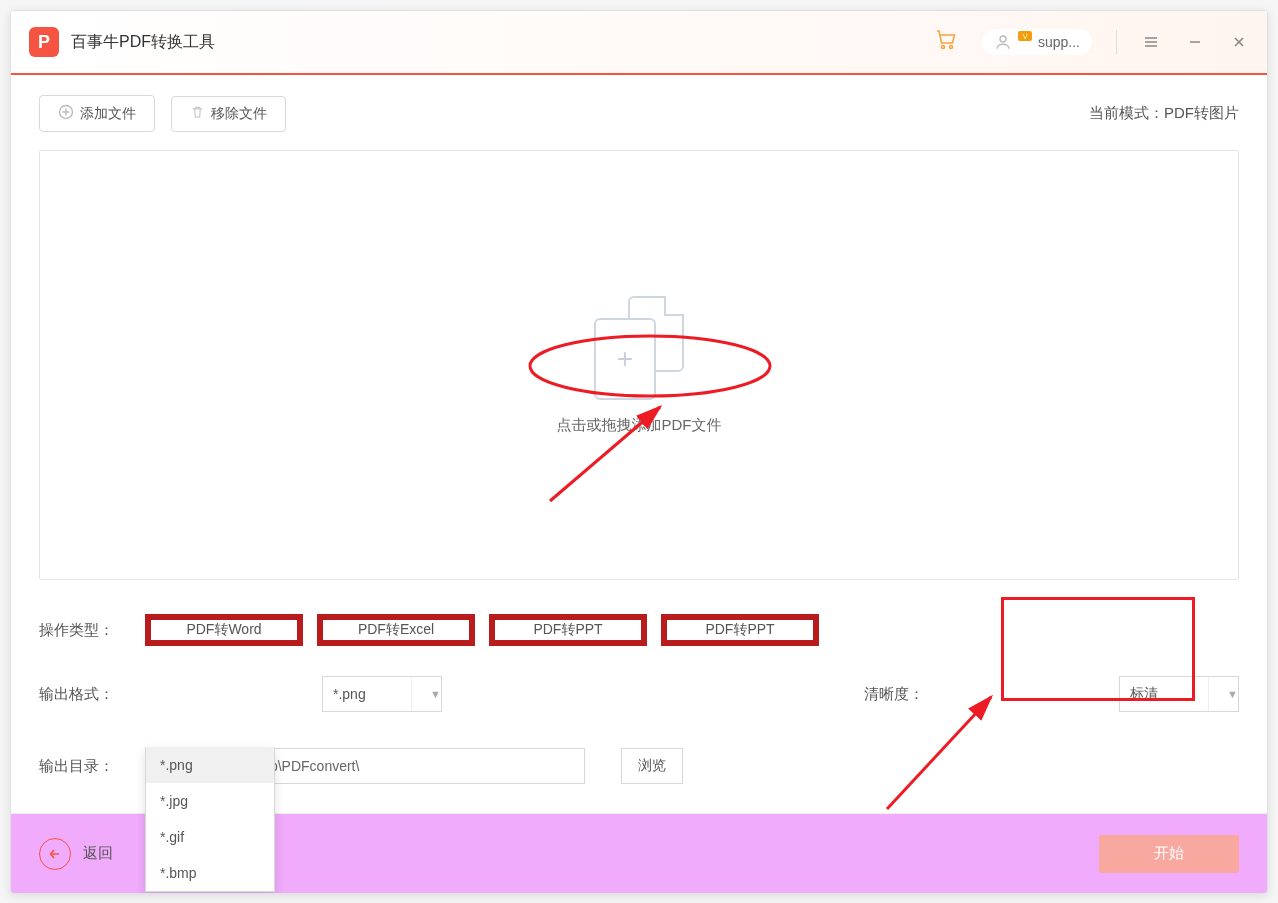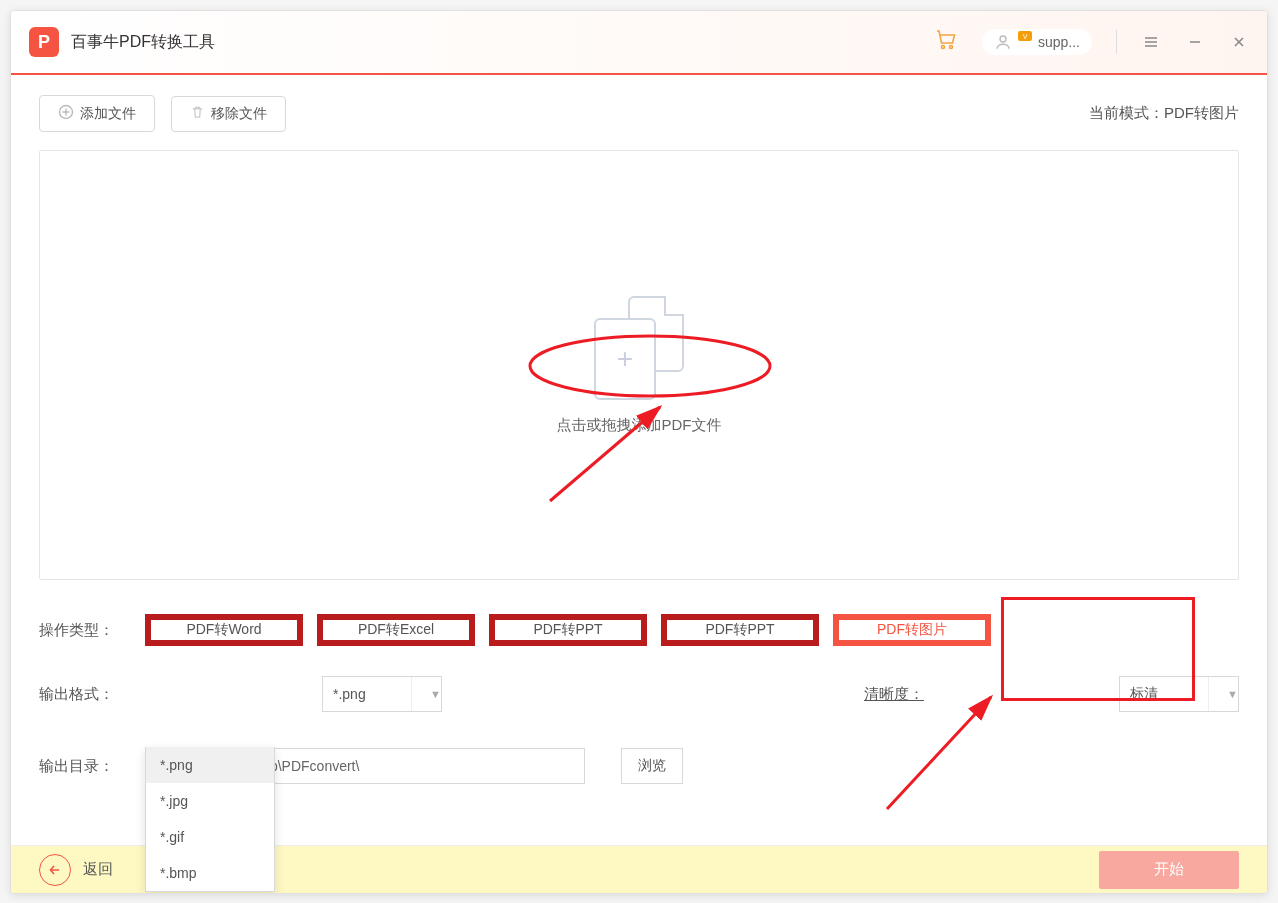--- a/index.html
+++ b/index.html
@@ -33,21 +33,21 @@
 .select { border: 1px solid #d8d8d8; width: 120px; height: 36px; display: flex; align-items: center; padding: 0 10px; font-size: 14px; color: #555; position: relative; cursor: pointer; background: #fff; }
 .select .chev { margin-left: auto; color: #aaa; font-size: 11px; }
 .select .chev-area { position: absolute; right: 0; top: 0; bottom: 0; width: 30px; border-left: 1px solid #eee; display: flex; align-items: center; justify-content: center; }
 .gap { width: 40px; }
 .path-input { border: 1px solid #d8d8d8; height: 36px; width: 430px; padding: 0 10px; font-size: 14px; color: #666; background: #fff; display: flex; align-items: center; }
 .path-input .blur { filter: blur(3px); color: #999; margin-right: 2px; }
 .browse-btn { border: 1px solid #d8d8d8; height: 36px; width: 62px; display: flex; align-items: center; justify-content: center; font-size: 14px; color: #555; cursor: pointer; margin-left: 12px; }
 .dropdown { position: absolute; border: 1px solid #d8d8d8; border-top: none; background: #fff; box-shadow: 0 4px 10px rgba(0,0,0,0.12); width: 130px; z-index: 30; }
 .dd-item { padding: 10px 14px; font-size: 14px; color: #555; cursor: pointer; }
 .dd-item.sel { background: #f0f0f0; }
-.footer { position: absolute; bottom: 0; left: 0; right: 0; height: 48px; border-top: 1px solid #eee; display: flex; align-items: center; padding: 0 28px; background: #fef9c3; }
+.footer { position: absolute; bottom: 0; left: 0; right: 0; height: 80px; border-top: 1px solid #eee; display: flex; align-items: center; padding: 0 28px; background: #f0abfc; }
 .back-btn { display: flex; align-items: center; gap: 12px; cursor: pointer; }
 .back-circle { width: 32px; height: 32px; border: 1.5px solid #f55442; border-radius: 50%; display: flex; align-items: center; justify-content: center; color: #f55442; font-size: 16px; }
 .back-label { font-size: 15px; color: #555; }
 .start-btn { margin-left: auto; width: 140px; height: 38px; background: #f8a89f; color: #fff; display: flex; align-items: center; justify-content: center; font-size: 15px; border-radius: 2px; cursor: pointer; }
 .anno { position: absolute; pointer-events: none; z-index: 20; }
 svg.anno-svg { overflow: visible; }
 .red-box { border: 3px solid #ed1c24; }
 </style>
 </head>
 <body>
@@ -137,33 +137,32 @@
         <line x1="10" y1="100" x2="120" y2="6" stroke="#ed1c24" stroke-width="3" marker-end="url(#ah1)"></line>
       </svg>
     </div>
 
     <div class="row">
       <div class="row-label">操作类型：</div>
       <div class="op-btn">PDF转Word</div>
       <div class="op-btn">PDF转Excel</div>
       <div class="op-btn">PDF转PPT</div>
       <div class="op-btn">PDF转PPT</div>
-      <div class="op-btn active">PDF转图片</div>
     </div>
 
     <div class="row" style="margin-top:30px;justify-content:space-between;">
       <div class="row-label">输出格式：</div>
       <div class="select">
         <span>*.png</span>
         <div class="chev-area">
             <span class="chev">▼</span>
           </div>
       </div>
       <div class="gap"></div>
-      <div class="row-label" style="width:auto; margin-right:4px;text-decoration:underline;">清晰度：</div>
+      <div class="row-label" style="width:auto; margin-right:4px;">清晰度：</div>
       <div class="select">
         <span>标清</span>
         <div class="chev-area">
             <span class="chev">▼</span>
           </div>
       </div>
     </div>
 
     <div class="row" style="margin-top:36px;gap:24px;">
       <div class="row-label">输出目录：</div>

